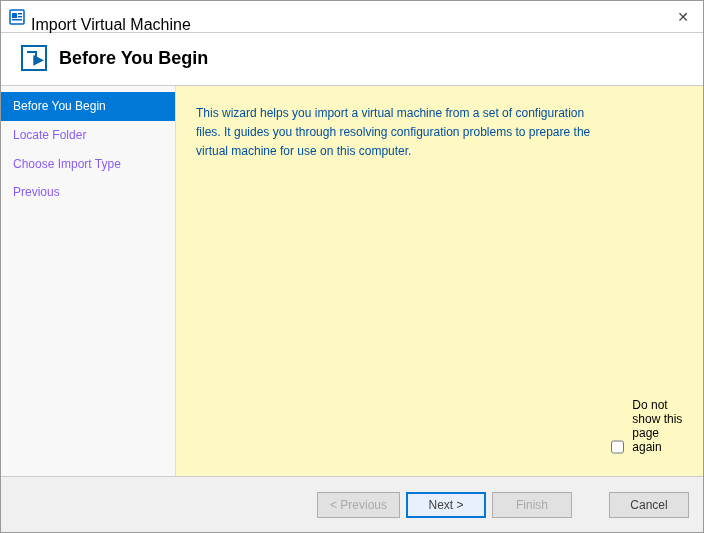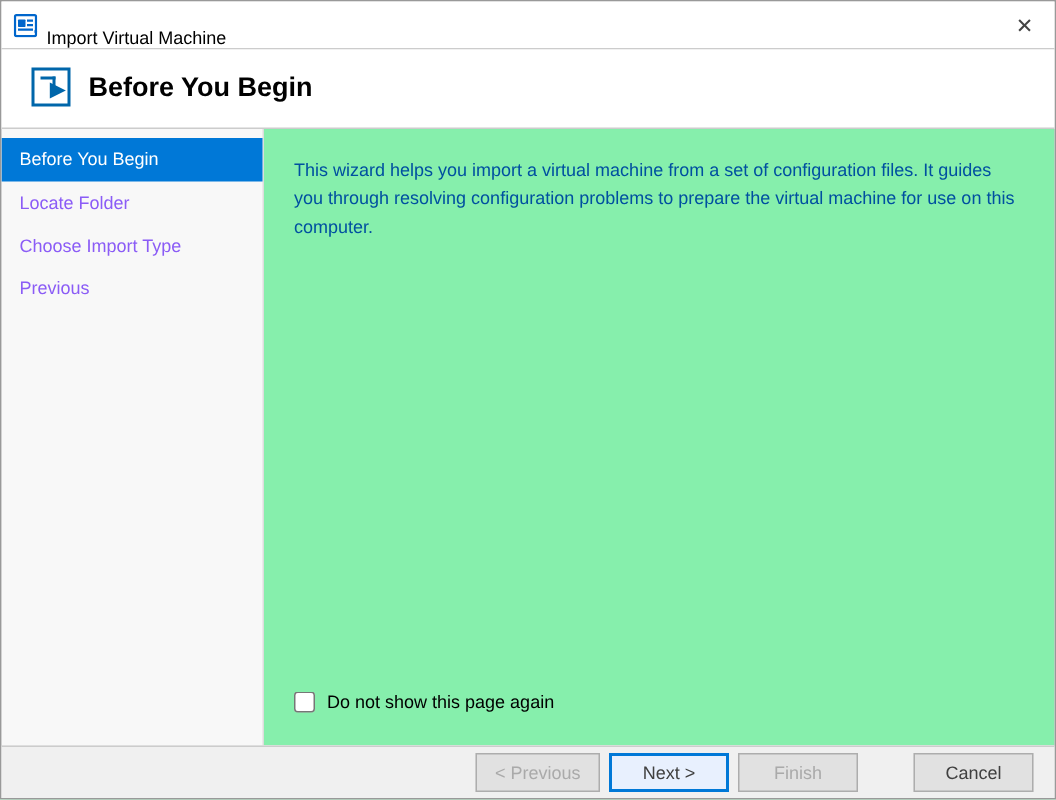--- a/index.html
+++ b/index.html
@@ -33,21 +33,21 @@
       flex-shrink: 0;
     }
     .title-bar-icon {
       width: 16px;
       height: 16px;
       margin-right: 6px;
       flex-shrink: 0;
     }
     .title-bar-text {
       flex: 1;
-      font-size: 12px;
+      font-size: 16px;
       color: #000;
       font-weight: normal;
       margin-top: 17px;
     }
     .title-bar-close {
       width: 24px;
       height: 24px;
       display: flex;
       align-items: center;
       justify-content: center;
@@ -97,24 +97,24 @@
       color: #8b5cf6;
       cursor: pointer;
       line-height: 1.4;
     }
     .sidebar-item.active {
       background: #0078d7;
       color: #ffffff;
     }
     .main-content {
       flex: 1;
-      background: #86efac;
+      background: #fef9c3;
       padding: 18px 20px 12px 20px;
       display: flex;
-      flex-direction: column;
+      flex-direction: row;
       overflow: hidden;
     }
     .description-text {
       font-size: 12px;
       color: #0050a0;
       line-height: 1.6;
       margin-bottom: 20px;
     }
     .spacer { flex: 1; }
     .checkbox-row {
@@ -134,21 +134,21 @@
     }
     .footer {
       background: #f0f0f0;
       border-top: 1px solid #ccc;
       padding: 10px 14px;
       display: flex;
       align-items: center;
       justify-content: flex-end;
       gap: 6px;
       flex-shrink: 0;
-      height: 35px;
+      height: 56px;
     }
     .btn {
       min-width: 80px;
       height: 26px;
       padding: 0 12px;
       font-size: 12px;
       border: 1px solid #adadad;
       background: #e1e1e1;
       cursor: pointer;
       color: #404040;

